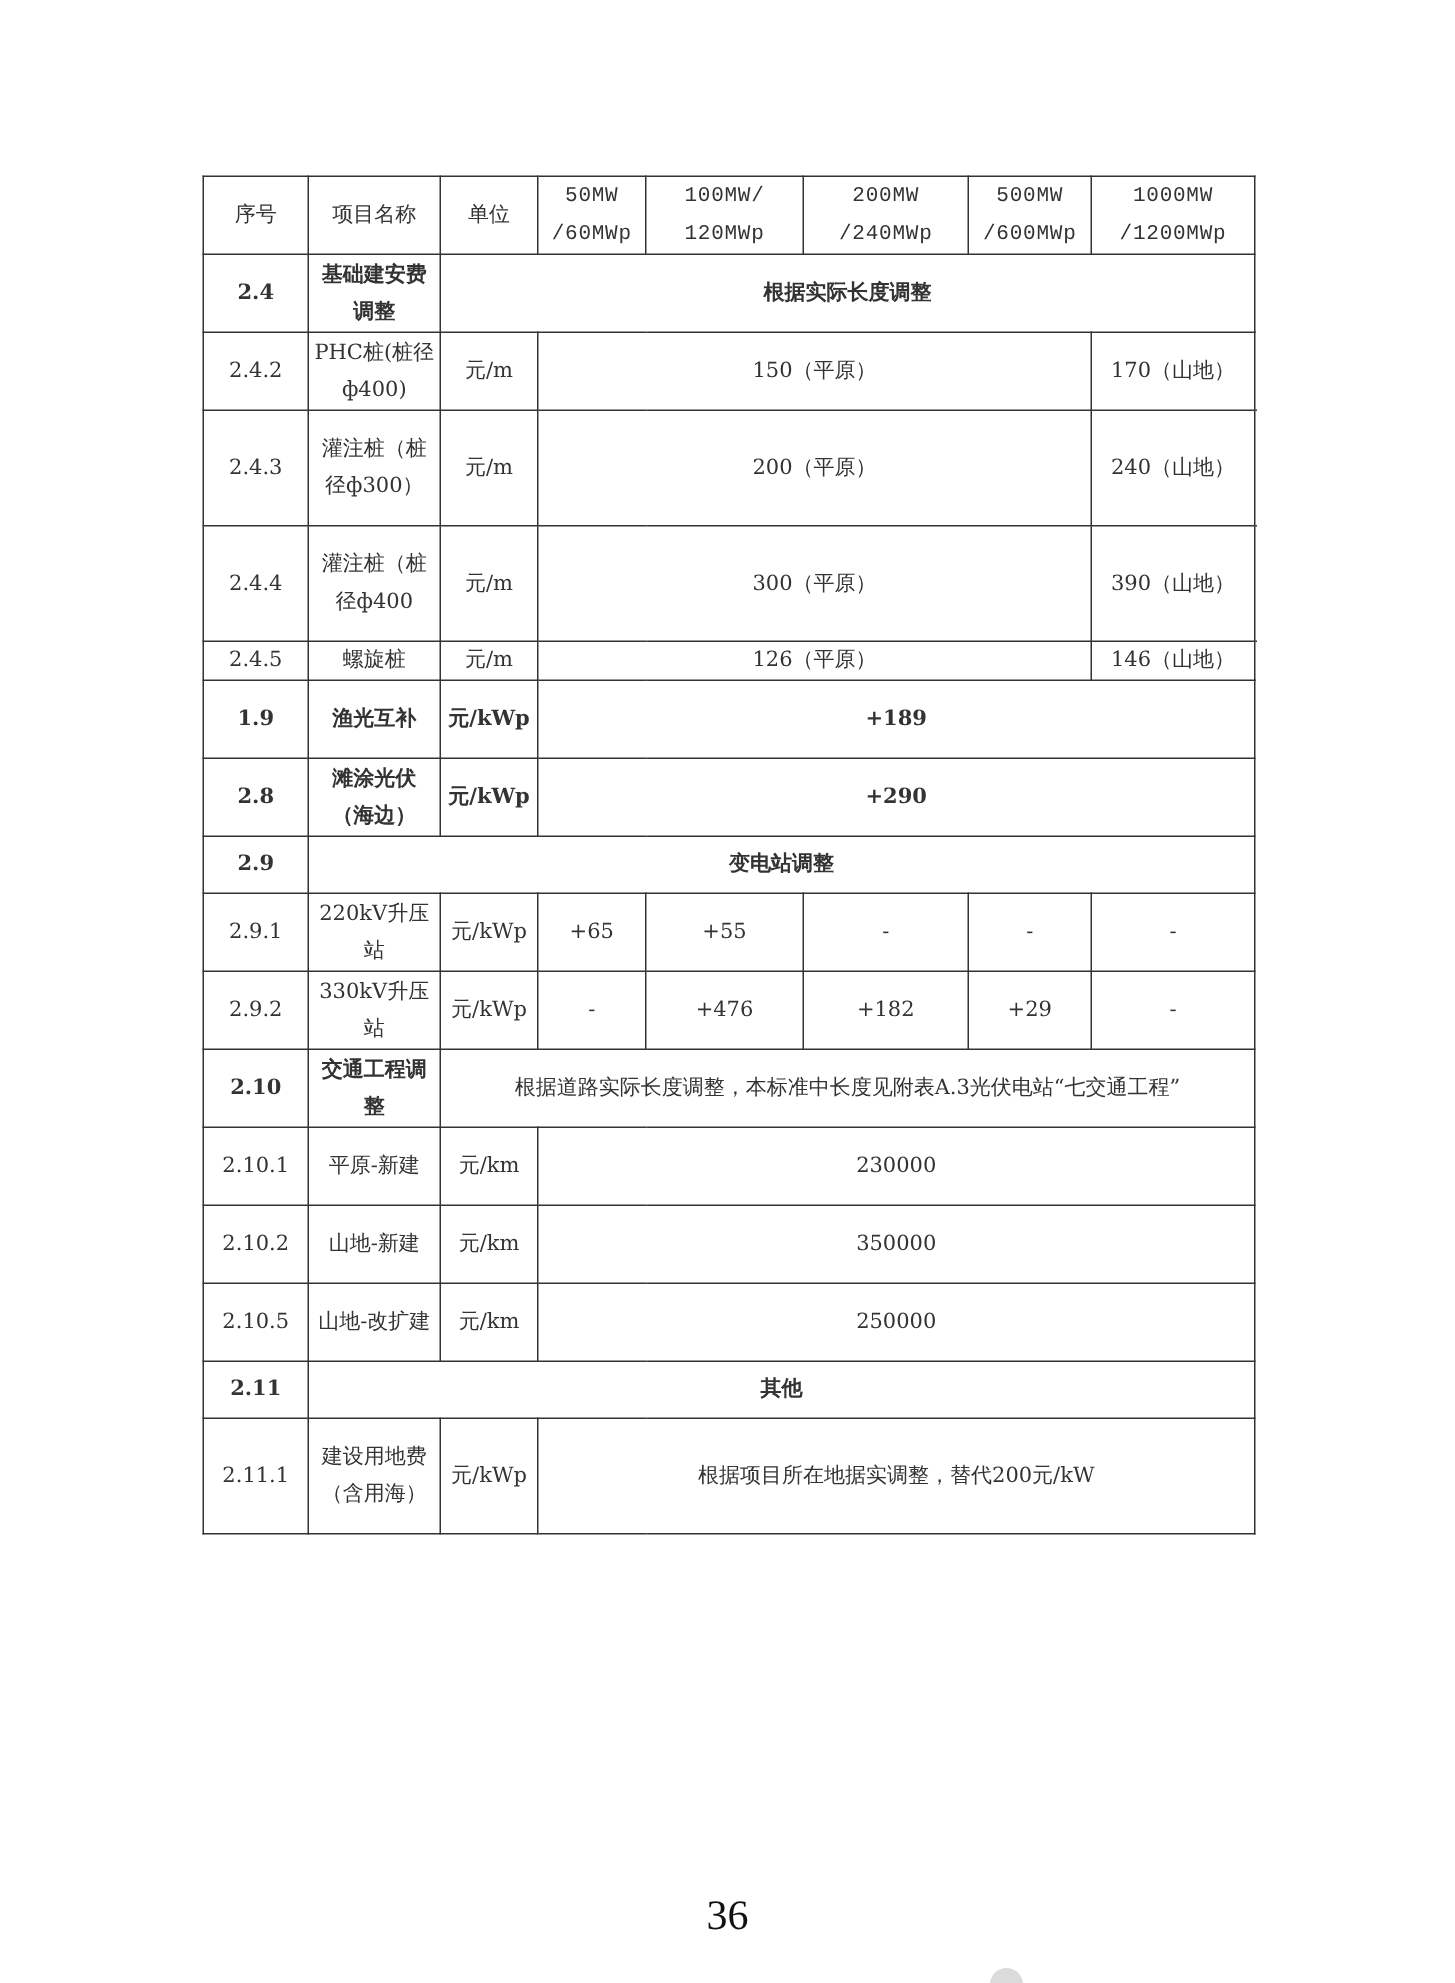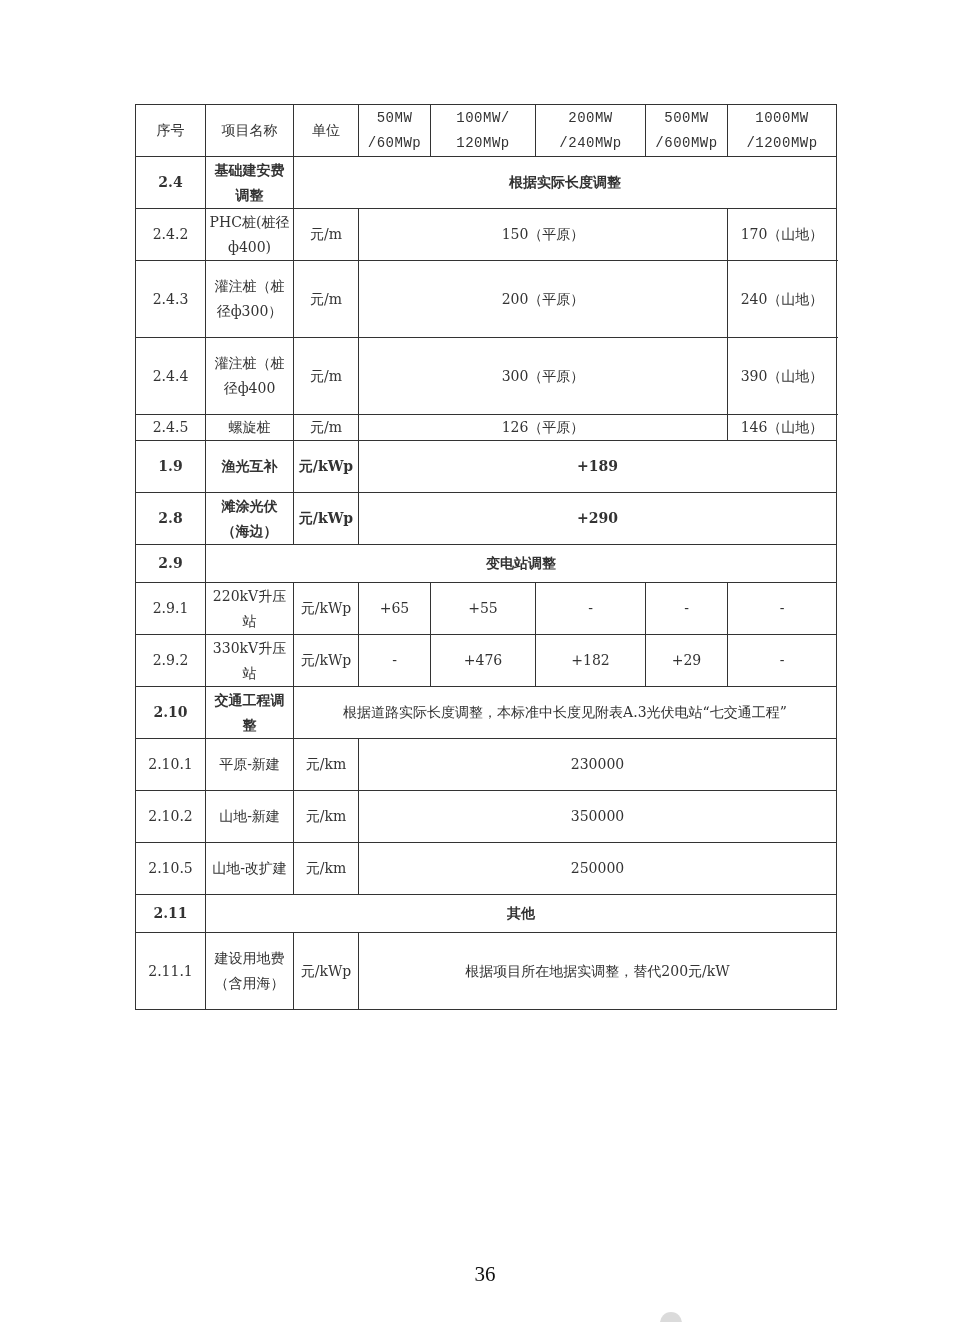--- a/index.html
+++ b/index.html
@@ -1,26 +1,26 @@
 <!DOCTYPE html>
 <html><head>
 <meta charset="utf-8">
 <style>
   html, body { margin: 0; padding: 0; background: #ffffff; }
   body { width: 970px; height: 1322px; position: relative; overflow: hidden;
          font-family: "DejaVu Serif", "Liberation Serif", serif; color: #222; }
-  table.doc { position: absolute; left: 135px; top: 104px; width: 701px;
+  table.doc { position: absolute; left: 135px; top: 117px; width: 701px;
               border-collapse: collapse; table-layout: fixed; }
   table.doc td { border: 1.2px solid #333; text-align: center; vertical-align: middle;
                  padding: 0 3px; font-size: 14px; line-height: 25px; color: #333; }
   td.b { font-weight: bold; color: #111; }
   td.left { text-align: left; padding-left: 9px; }
   td.mono { font-family: Liberation Mono, monospace; font-size: 14px; letter-spacing: 0.5px; }
   .page-num { position: absolute; top: 1262px; left: 0; width: 970px; text-align: center;
-              font-family: "Liberation Serif", serif; font-size: 21px; color: #111; }
+              font-family: "Liberation Serif", serif; font-size: 28px; color: #111; }
   .watermark { position: absolute; top: 1312px; left: 660px; width: 310px; height: 12px;
                display: flex; align-items: center; gap: 10px; opacity: 0.35; }
   .wm-dot { width: 22px; height: 22px; border-radius: 50%; background: #999; margin-top: 10px; }
 </style>
 </head>
 <body>
 
 <table class="doc">
   <colgroup>
     <col style="width:70px">

